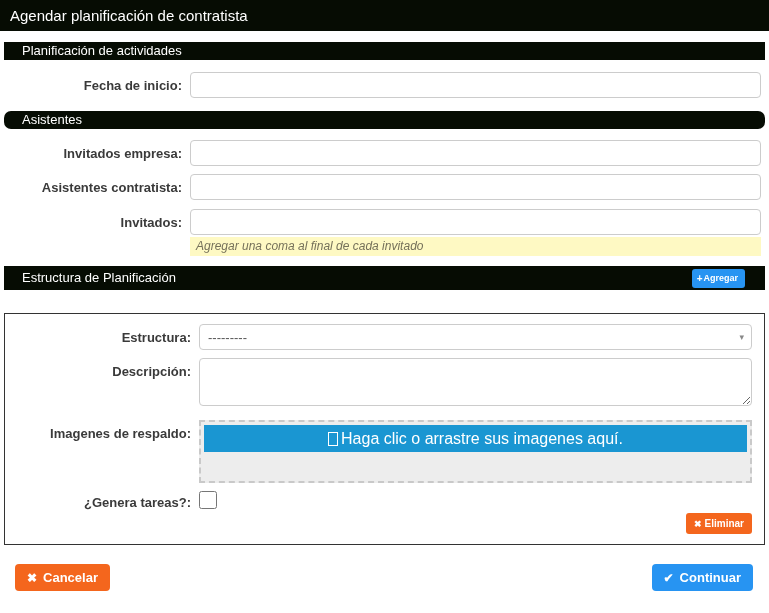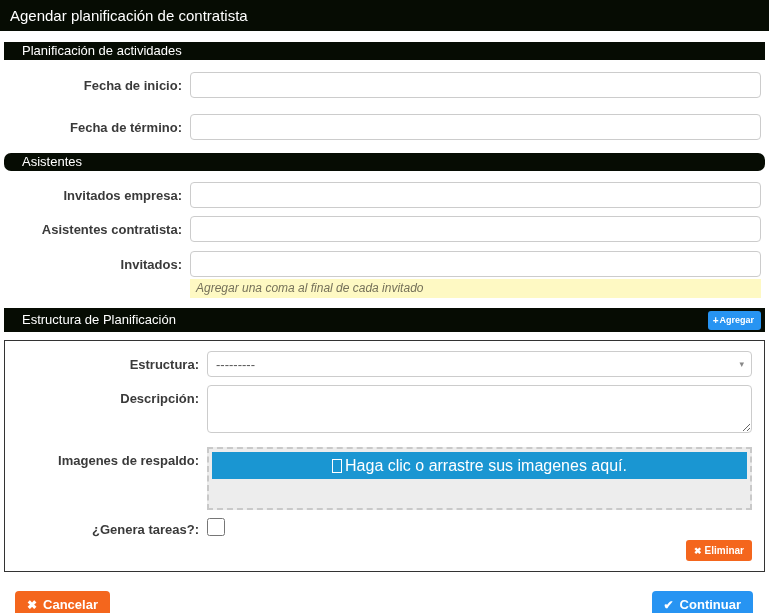--- a/index.html
+++ b/index.html
@@ -30,21 +30,21 @@
     margin: 0 4px;
     padding: 2px 6px 2px 18px;
     height: 18px;
     line-height: 14px;
     display: flex;
     align-items: center;
   }
   .section-bar.section-bar-lg {
     height: 24px;
     justify-content: space-between;
-    padding-right: 4px;
+    padding-right: 20px;
   }
   .sec-gap-1 { margin-top: 11px; }
   .sec-gap-2 { margin-top: 9px; border-radius: 7px; }
   .sec-gap-3 { margin-top: 10px; }
 
   
   .form-row {
     display: flex;
     align-items: flex-start;
     margin-top: 12px;
@@ -95,24 +95,24 @@
     border-radius: 3px;
     padding: 4px 7px 4px 5px;
     display: inline-flex;
     align-items: center;
     gap: 1px;
   }
   .btn-agregar .plus { font-size: 10px; font-weight: bold; }
 
   
   .panel {
-    margin: 8px 4px 0 4px;
+    margin: 23px 4px 0 4px;
     border: 1px solid #333;
     background: #fff;
-    padding: 0 0 10px 12px;
+    padding: 0 0 10px 4px;
   }
   .panel .form-row:first-child { margin-top: 10px; }
   .panel .ctl { margin-right: 12px; }
 
   
   .select-wrap { position: relative; }
   select.sel {
     -webkit-appearance: none;
     -moz-appearance: none;
     appearance: none;
@@ -240,26 +240,20 @@
     <span>Planificación de actividades</span>
   </div>
 
   <div class="form-row">
     <label class="lbl">Fecha de inicio:</label>
     <div class="ctl">
       <input type="text" class="text-input" value="" style="">
     </div>
   </div>
 
-  <div class="form-row" style="margin-top:16px">
-    <label class="lbl">Fecha de término:</label>
-    <div class="ctl">
-      <input type="text" class="text-input" value="" style="">
-    </div>
-  </div>
 
   <div class="section-bar sec-gap-2" style="margin-top:13px">
     <span>Asistentes</span>
   </div>
 
   <div class="form-row" style="margin-top:11px">
     <label class="lbl">Invitados empresa:</label>
     <div class="ctl">
       <input type="text" class="text-input" value="" style="">
     </div>

